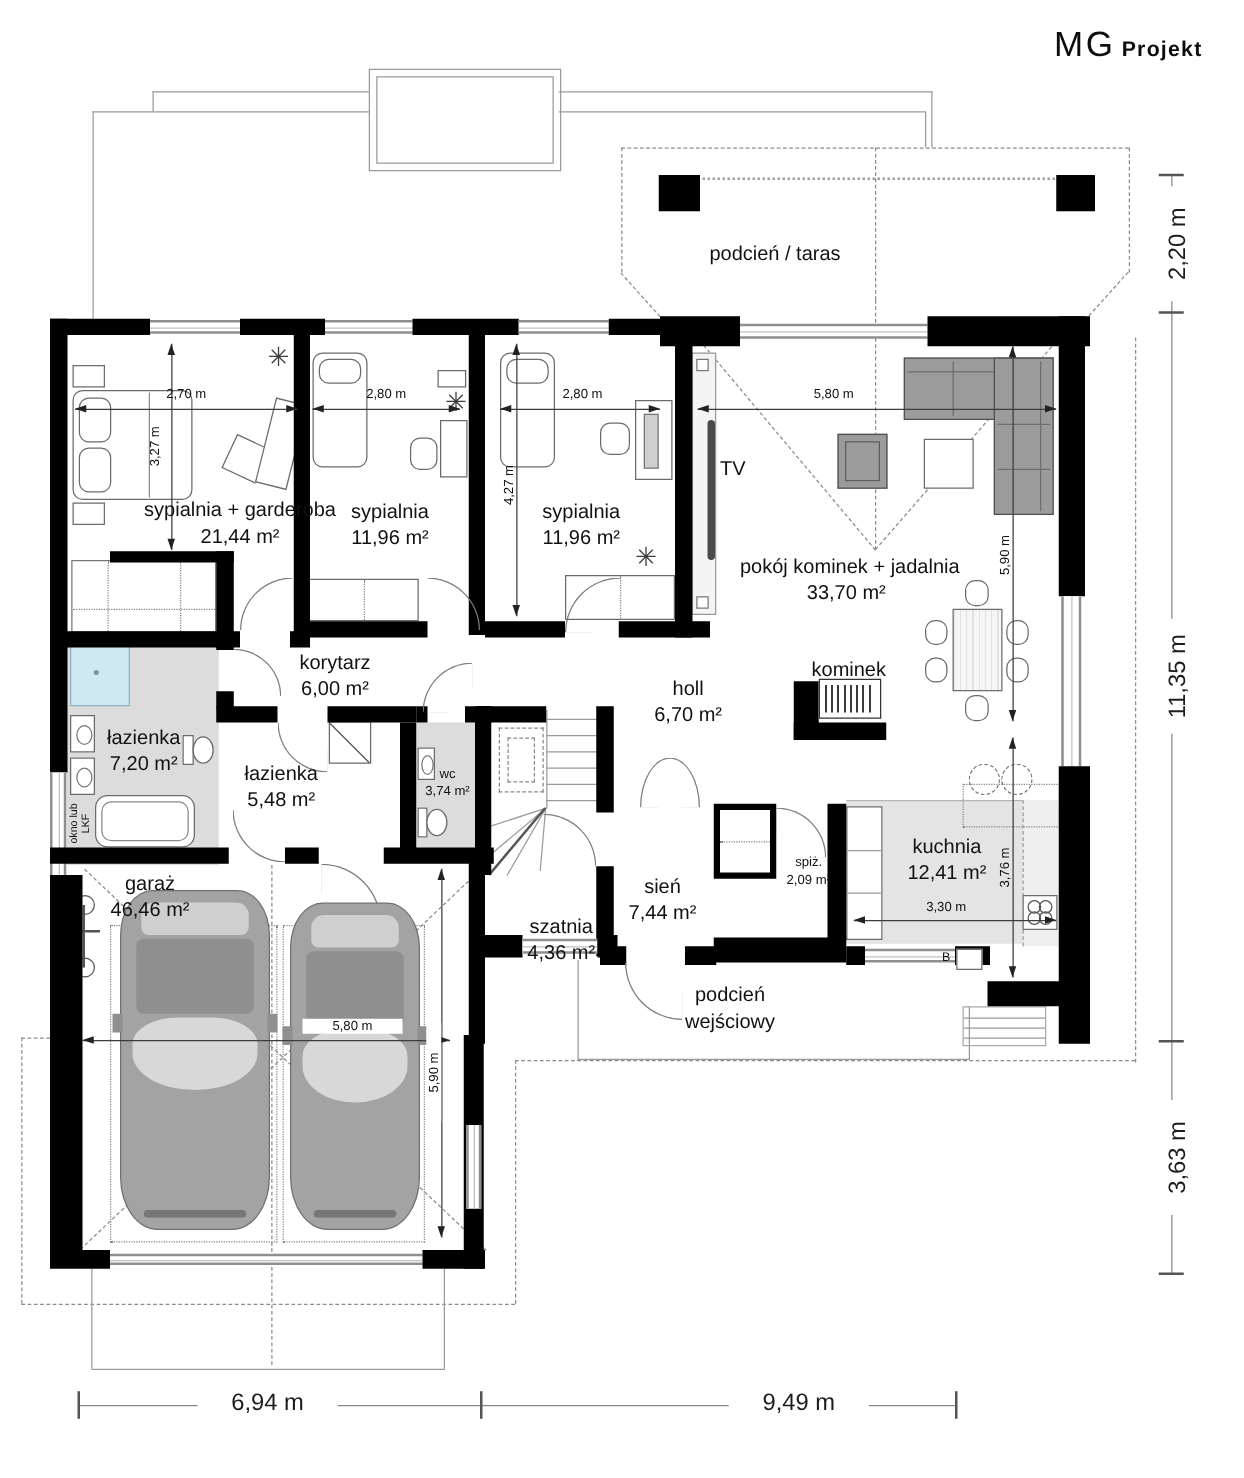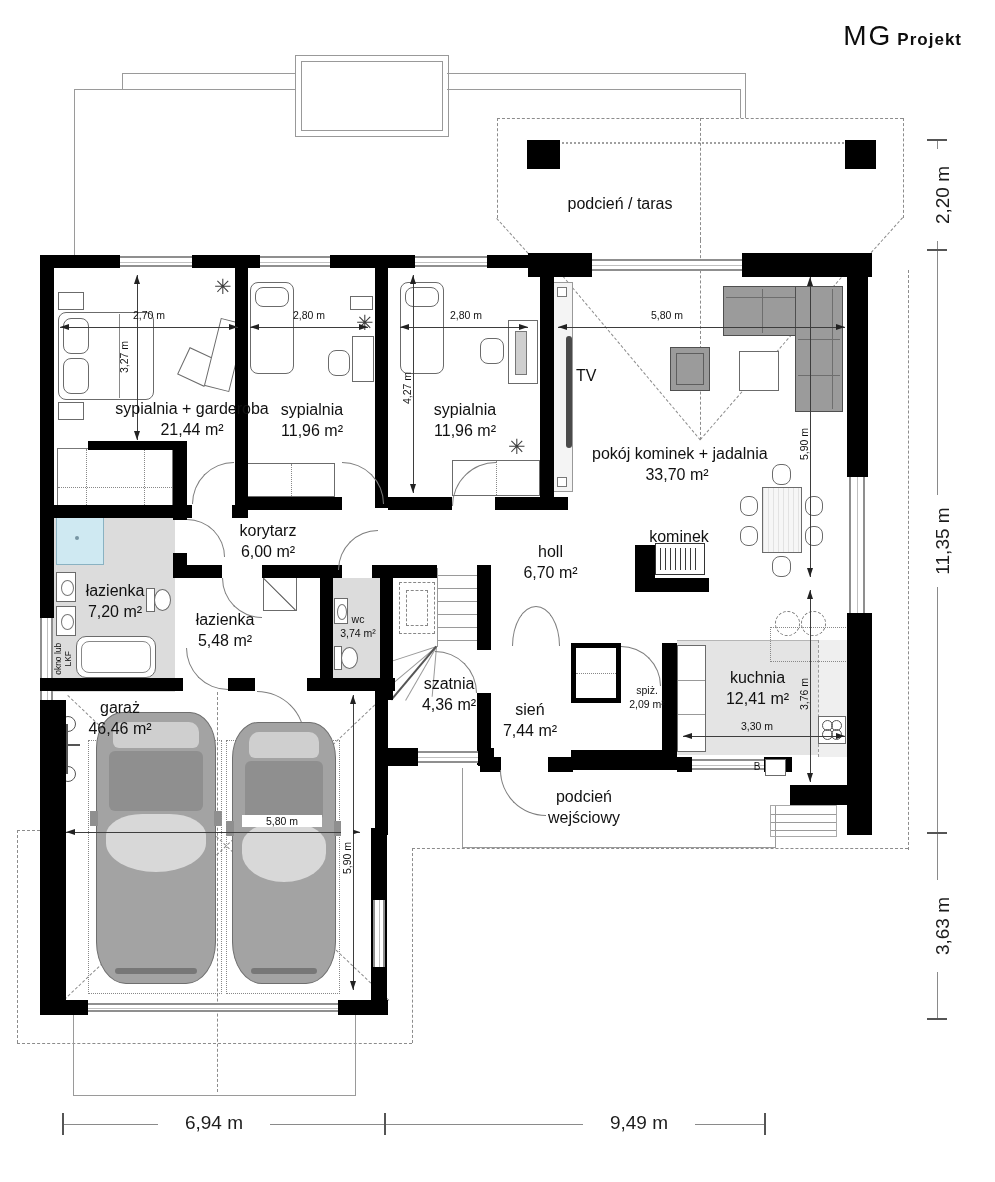--- a/index.html
+++ b/index.html
@@ -434,21 +434,21 @@
     <div>wc</div>
     <div>3,74 m²</div>
   </div>
   <div class="lbl" style="left:513px;top:542px;width:75px">
     <div>holl</div>
     <div>6,70 m²</div>
   </div>
   <div class="lbl" style="left:643px;top:527px;width:72px">
     <div>kominek</div>
   </div>
-  <div class="lbl" style="left:410px;top:674px;width:78px">
+  <div class="lbl" style="left:410px;top:732px;width:78px">
     <div>szatnia</div>
     <div>4,36 m²</div>
   </div>
   <div class="lbl" style="left:492px;top:700px;width:76px">
     <div>sień</div>
     <div>7,44 m²</div>
   </div>
   <div class="lbl" style="left:612px;top:684px;width:70px;font-size:10.5px">
     <div>spiż.</div>
     <div>2,09 m²</div>

